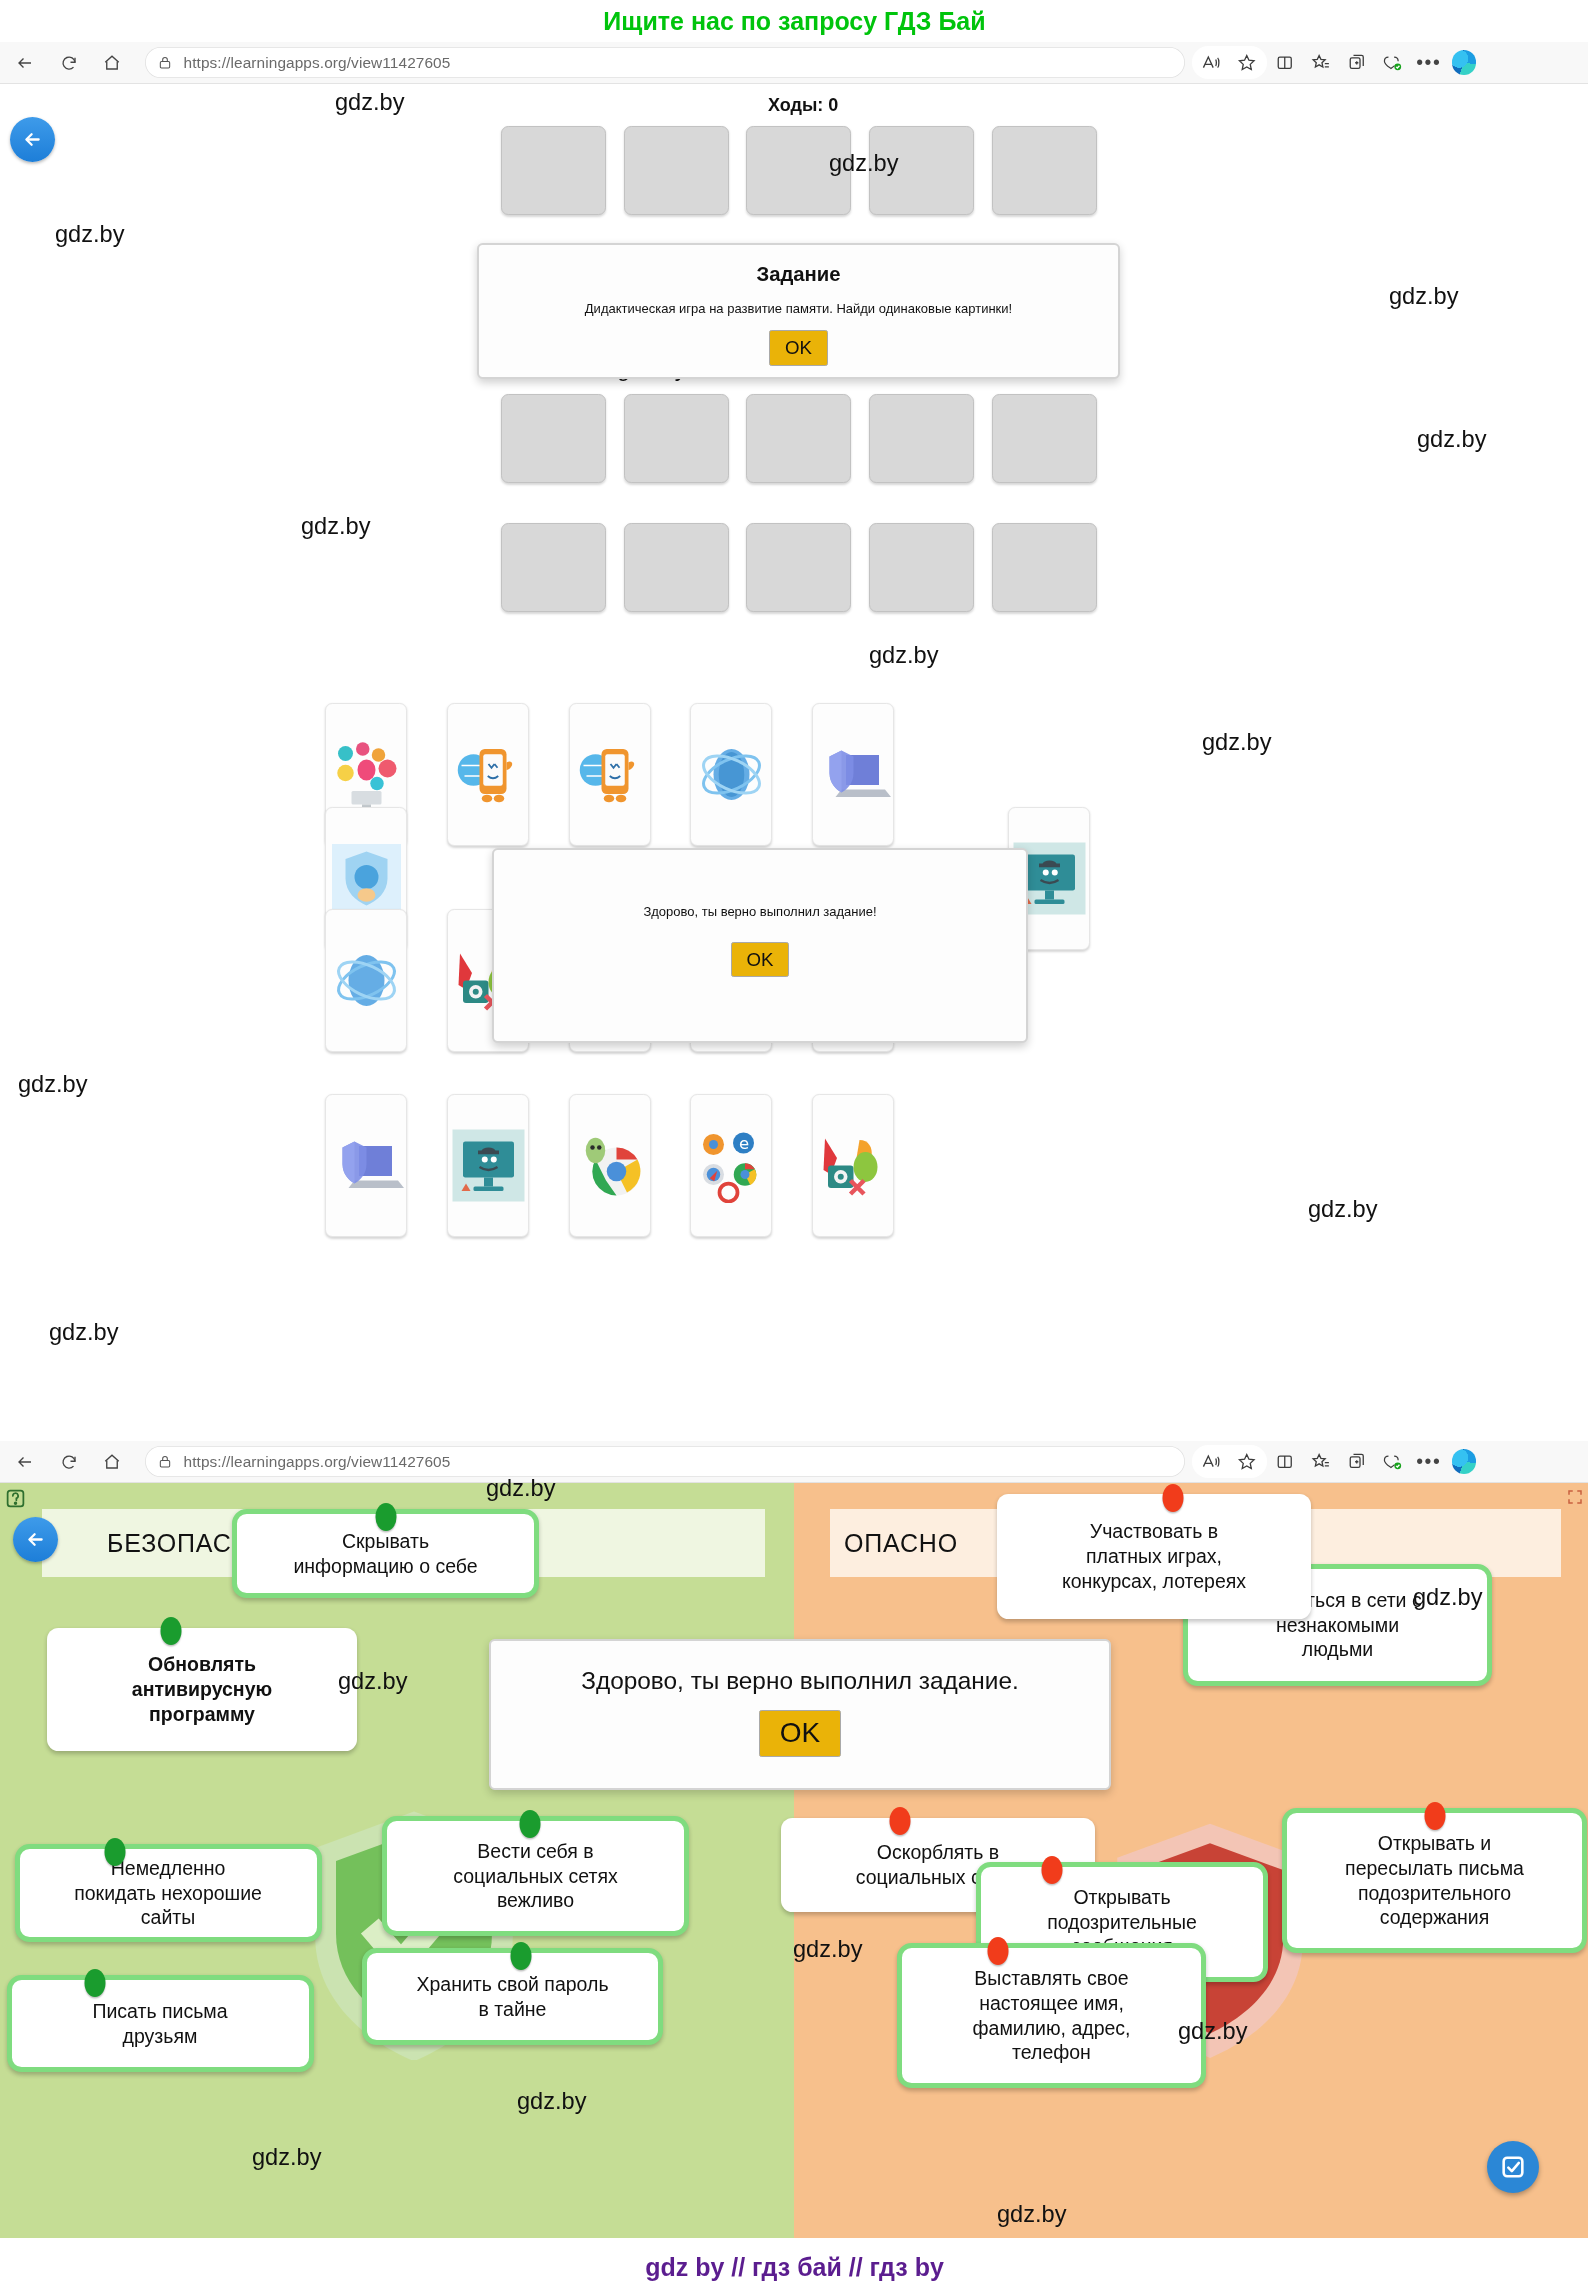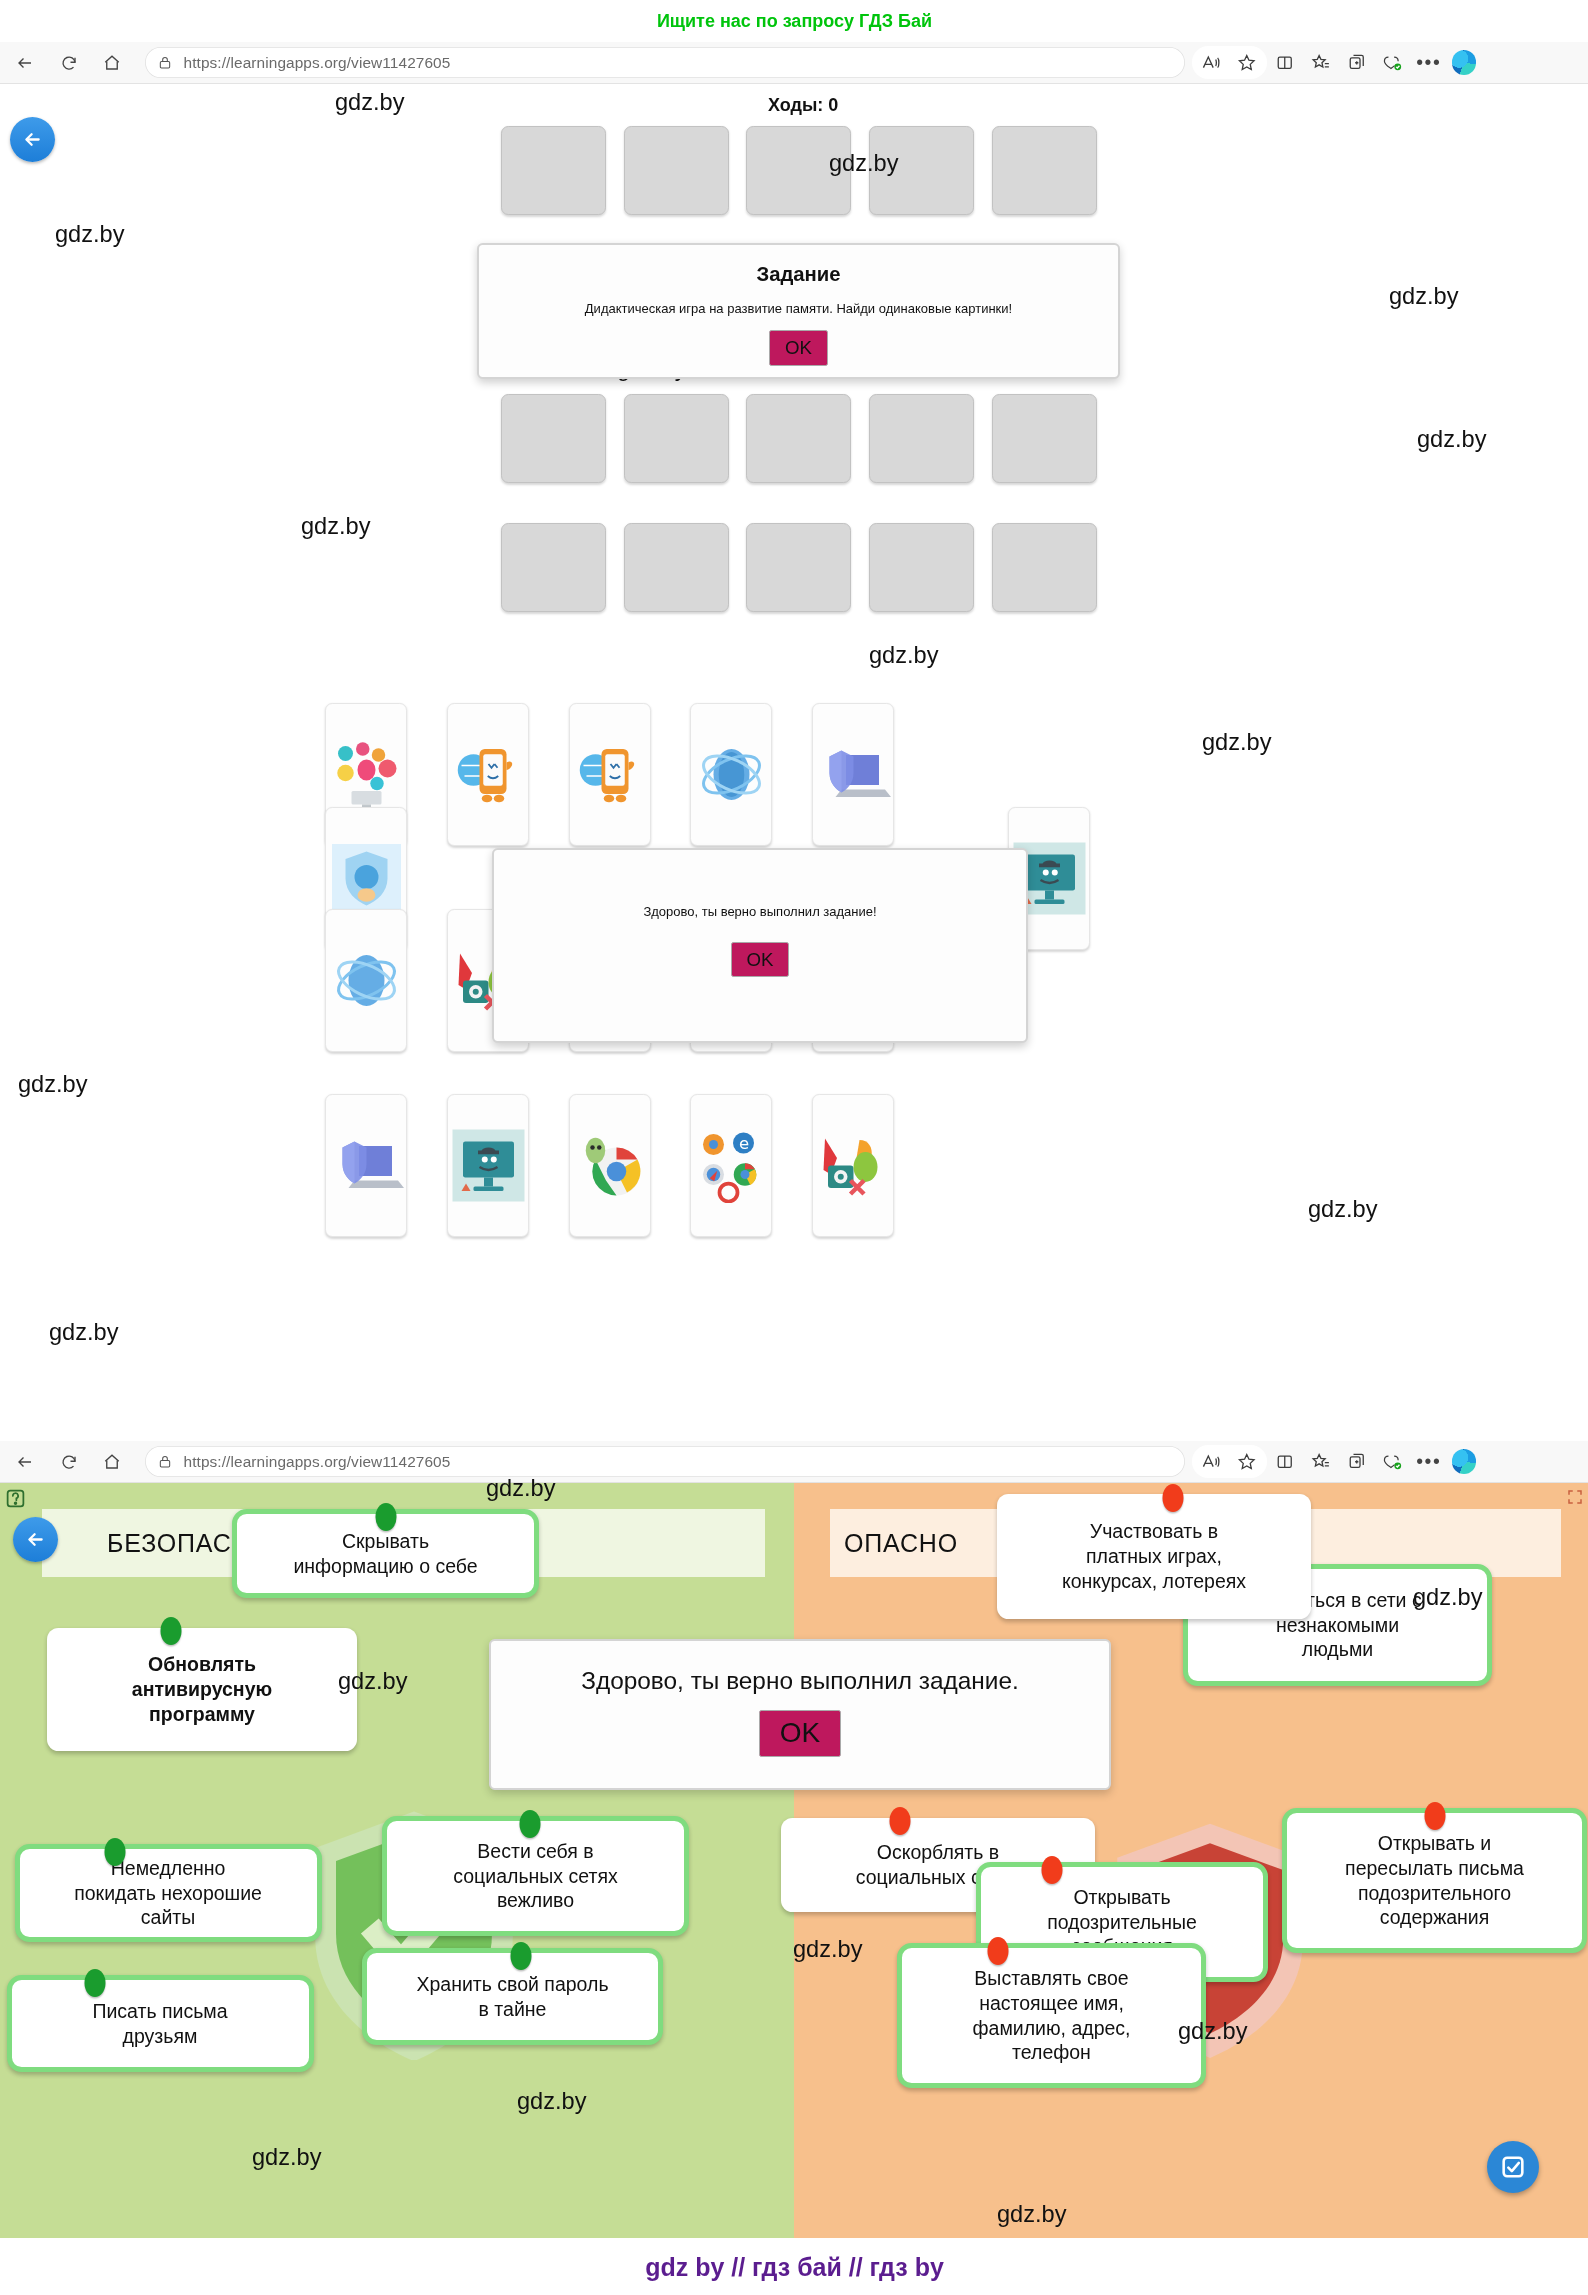--- a/index.html
+++ b/index.html
@@ -23,21 +23,21 @@
     pointer-events:none;
   }
 
   
   .top-banner {
     position:absolute; left:0; top:0; width:1589px; height:42px;
     display:flex; align-items:center; justify-content:center;
     background:#ffffff;
   }
   .top-banner span {
-    color:#00c40c; font-size:18px; font-weight:600;
+    color:#00c40c; font-size:25px; font-weight:600;
     font-family:"Liberation Sans", sans-serif;
   }
 
   
   .browser-bar {
     position:absolute; left:0; width:1589px; height:42px;
     background:#f8f8f8;
     border-bottom:0.8px solid #e3e3e3;
     display:flex; align-items:center;
   }
@@ -124,21 +124,21 @@
     box-shadow:0 3.2px 8.1px rgba(0,0,0,.18);
     z-index:70;
     text-align:center;
   }
   .dlg-title { font-weight:bold; font-size:20.3px; color:#111; margin-top:18px; }
   .dlg-body  { font-size:13px; color:#111; margin-top:14.6px; padding:0 18px; }
   .dlg-body.big { font-size:24.4px; }
   .ok-btn {
     display:inline-block; margin-top:14.6px;
     min-width:49px; padding:5.7px 14.6px;
-    background:#be185d; border:0.8px solid #a9a9a9;
+    background:#eab308; border:0.8px solid #a9a9a9;
     border-radius:2.4px; font-size:18.7px; color:#111;
   }
   .ok-btn.big { font-size:28px; padding:6.5px 19.5px; }
 
   
   #sort-panel {
     position:absolute; left:0; top:1483px; width:1589px; height:755px;
     overflow:hidden;
   }
   .half { position:absolute; top:0; height:755px; width:794px; }

